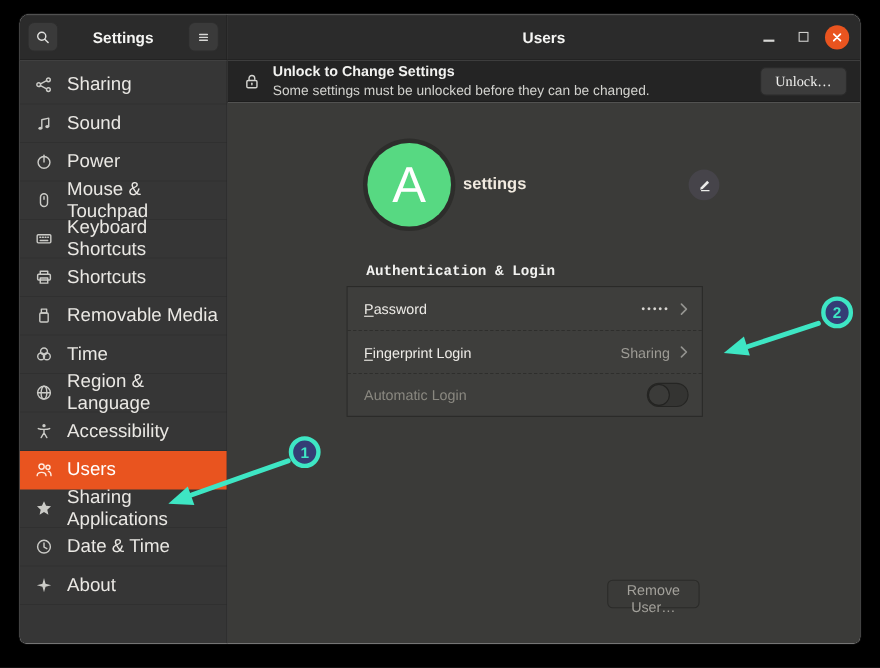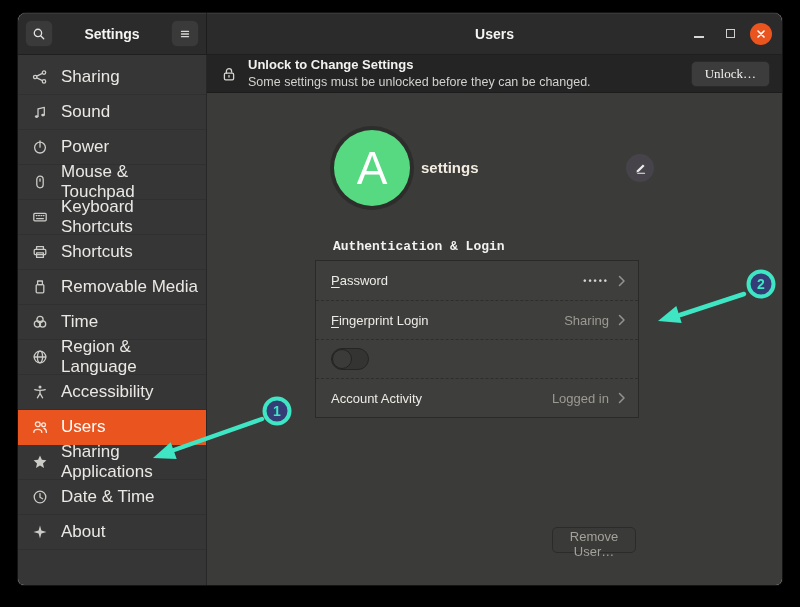--- a/index.html
+++ b/index.html
@@ -274,32 +274,26 @@
 
           <div class="row">
             <span class="row-label"><u>F</u><span>ingerprint Login</span></span>
             <span class="row-value">Sharing</span>
             <svg class="chev" viewBox="0 0 8 12">
                 <path d="M1.5 1.5 L6 6 L1.5 10.5"></path>
               </svg>
           </div>
 
           <div class="row disabled">
+            <span class="row-label">Automatic Login</span>
             <span class="switch">
                 <span class="knob"></span>
               </span>
           </div>
 
-          <div class="row">
-            <span class="row-label">Account Activity</span>
-            <span class="row-value">Logged in</span>
-            <svg class="chev" viewBox="0 0 8 12">
-                <path d="M1.5 1.5 L6 6 L1.5 10.5"></path>
-              </svg>
-          </div>
 
         </div>
 
         <button class="remove-btn">Remove User…</button>
 
       </div>
     </div>
   </div>
 </div>
 

